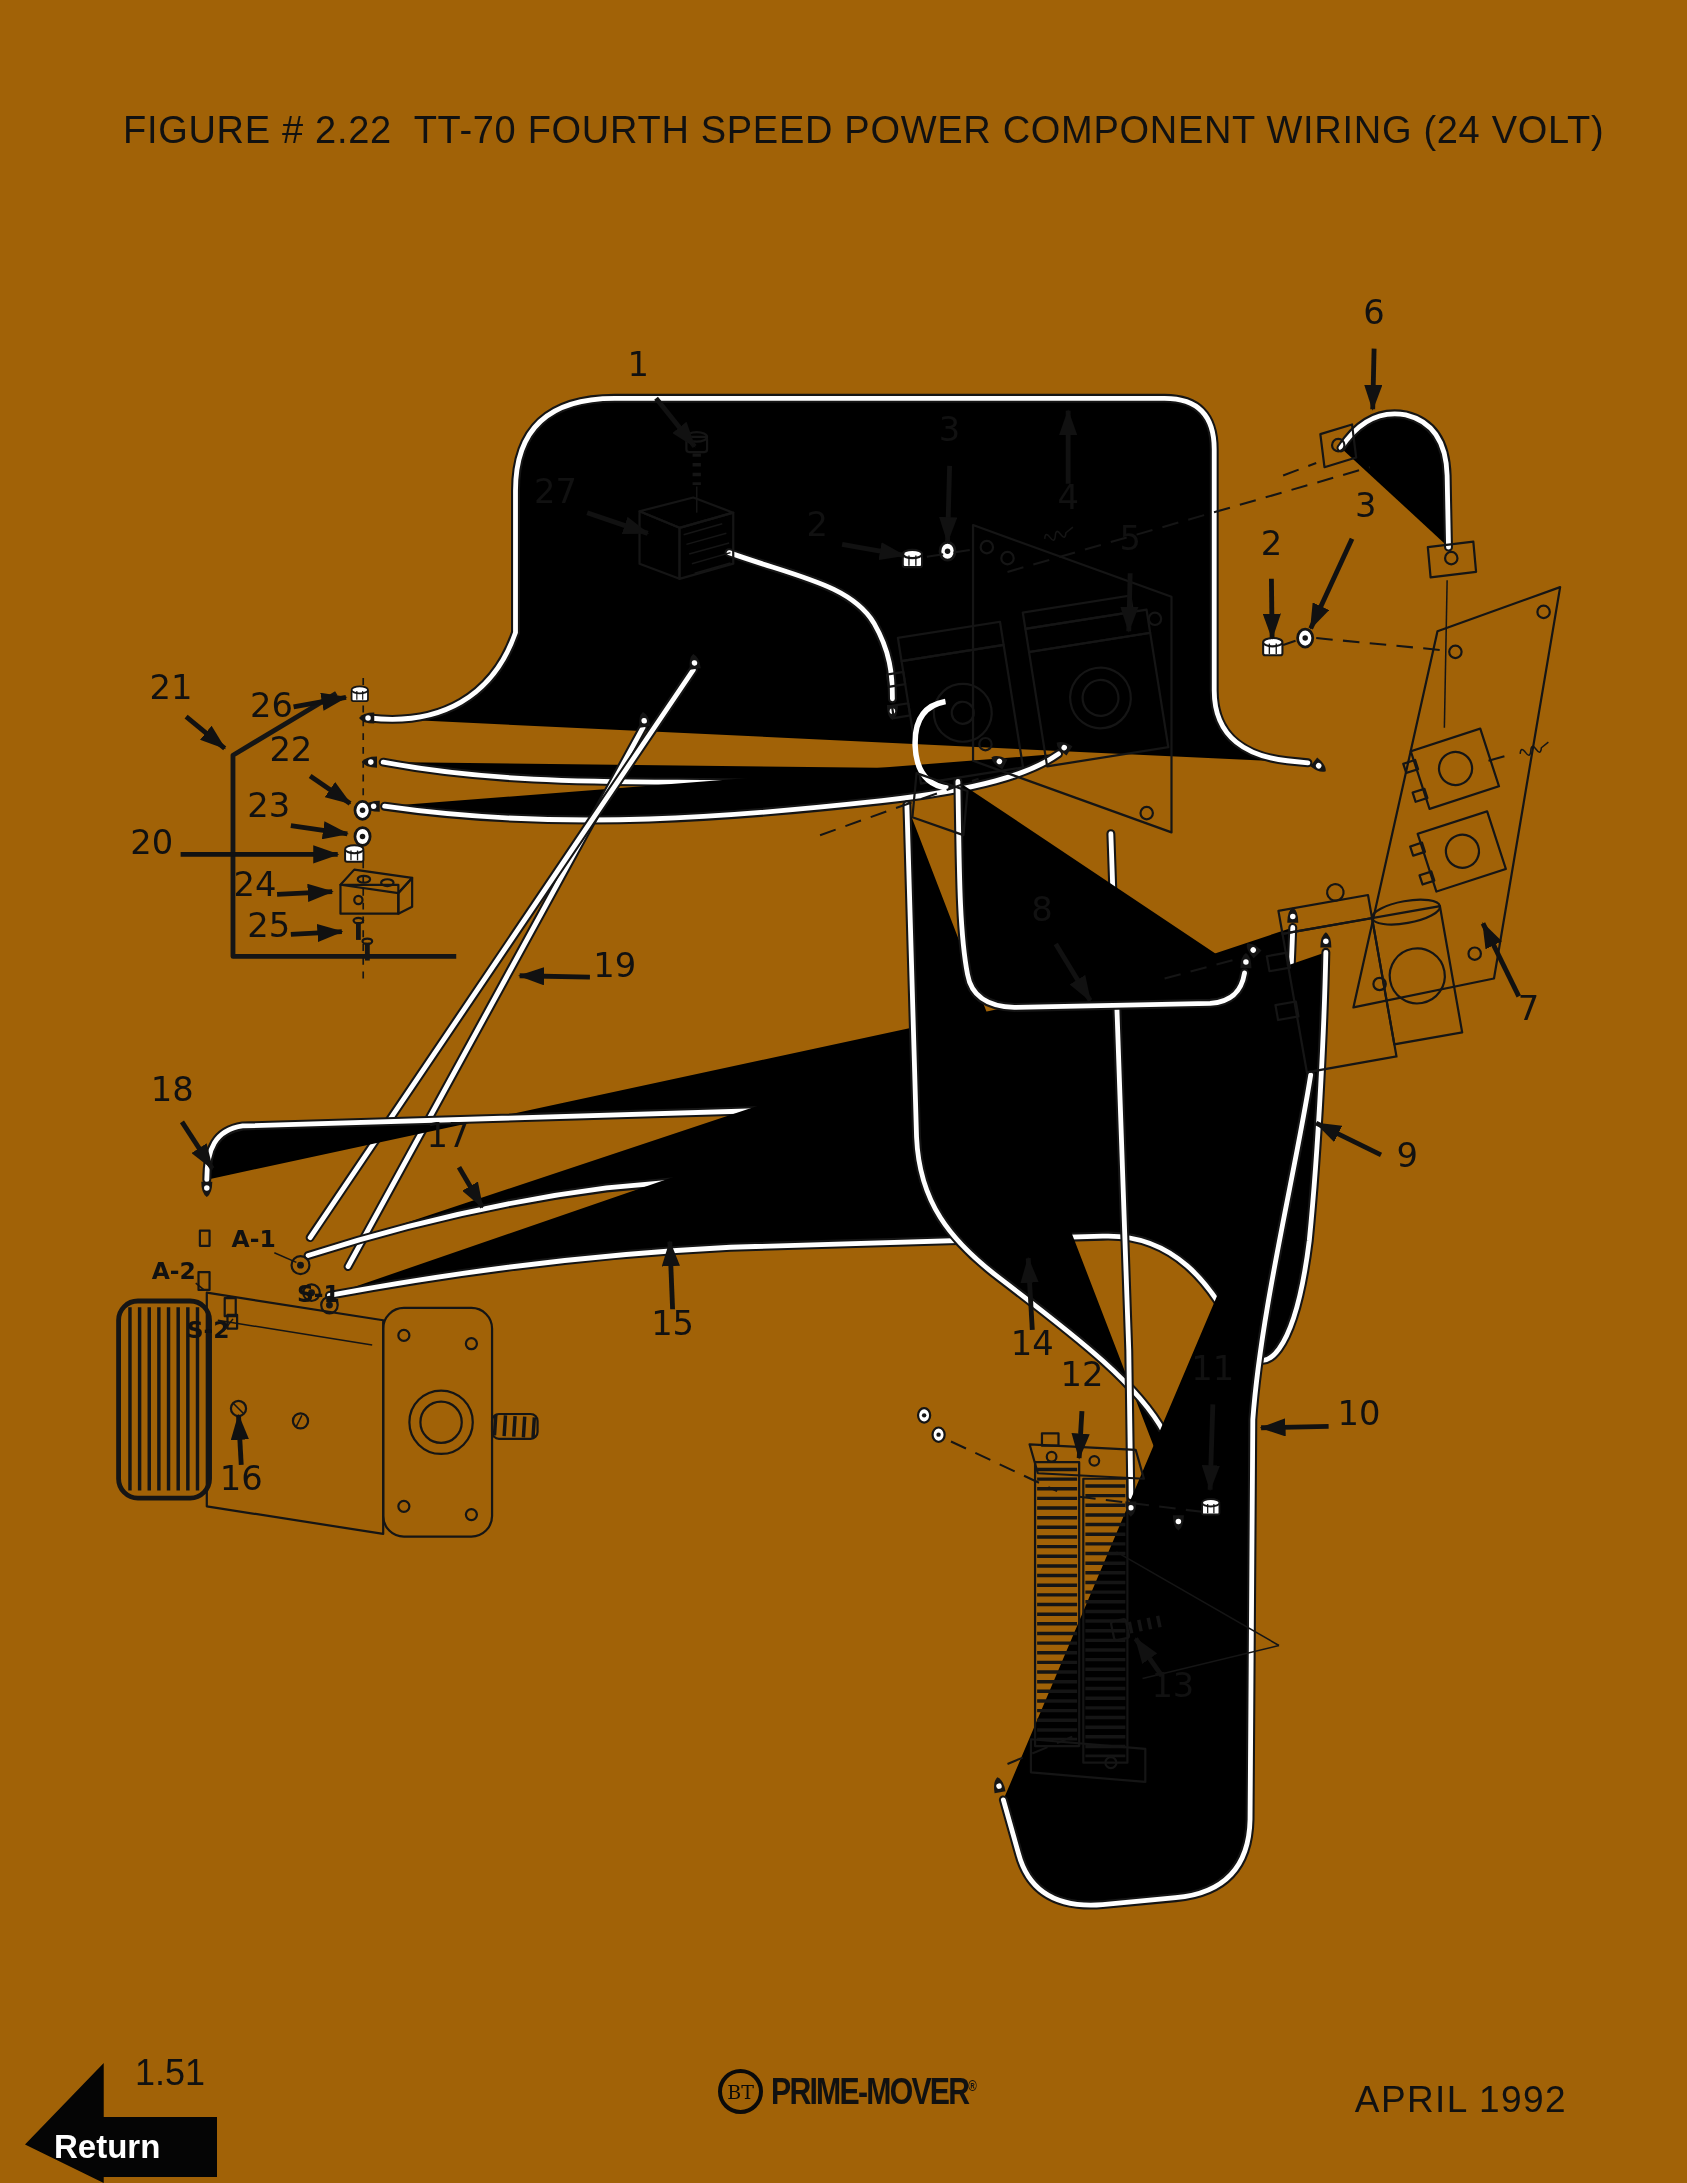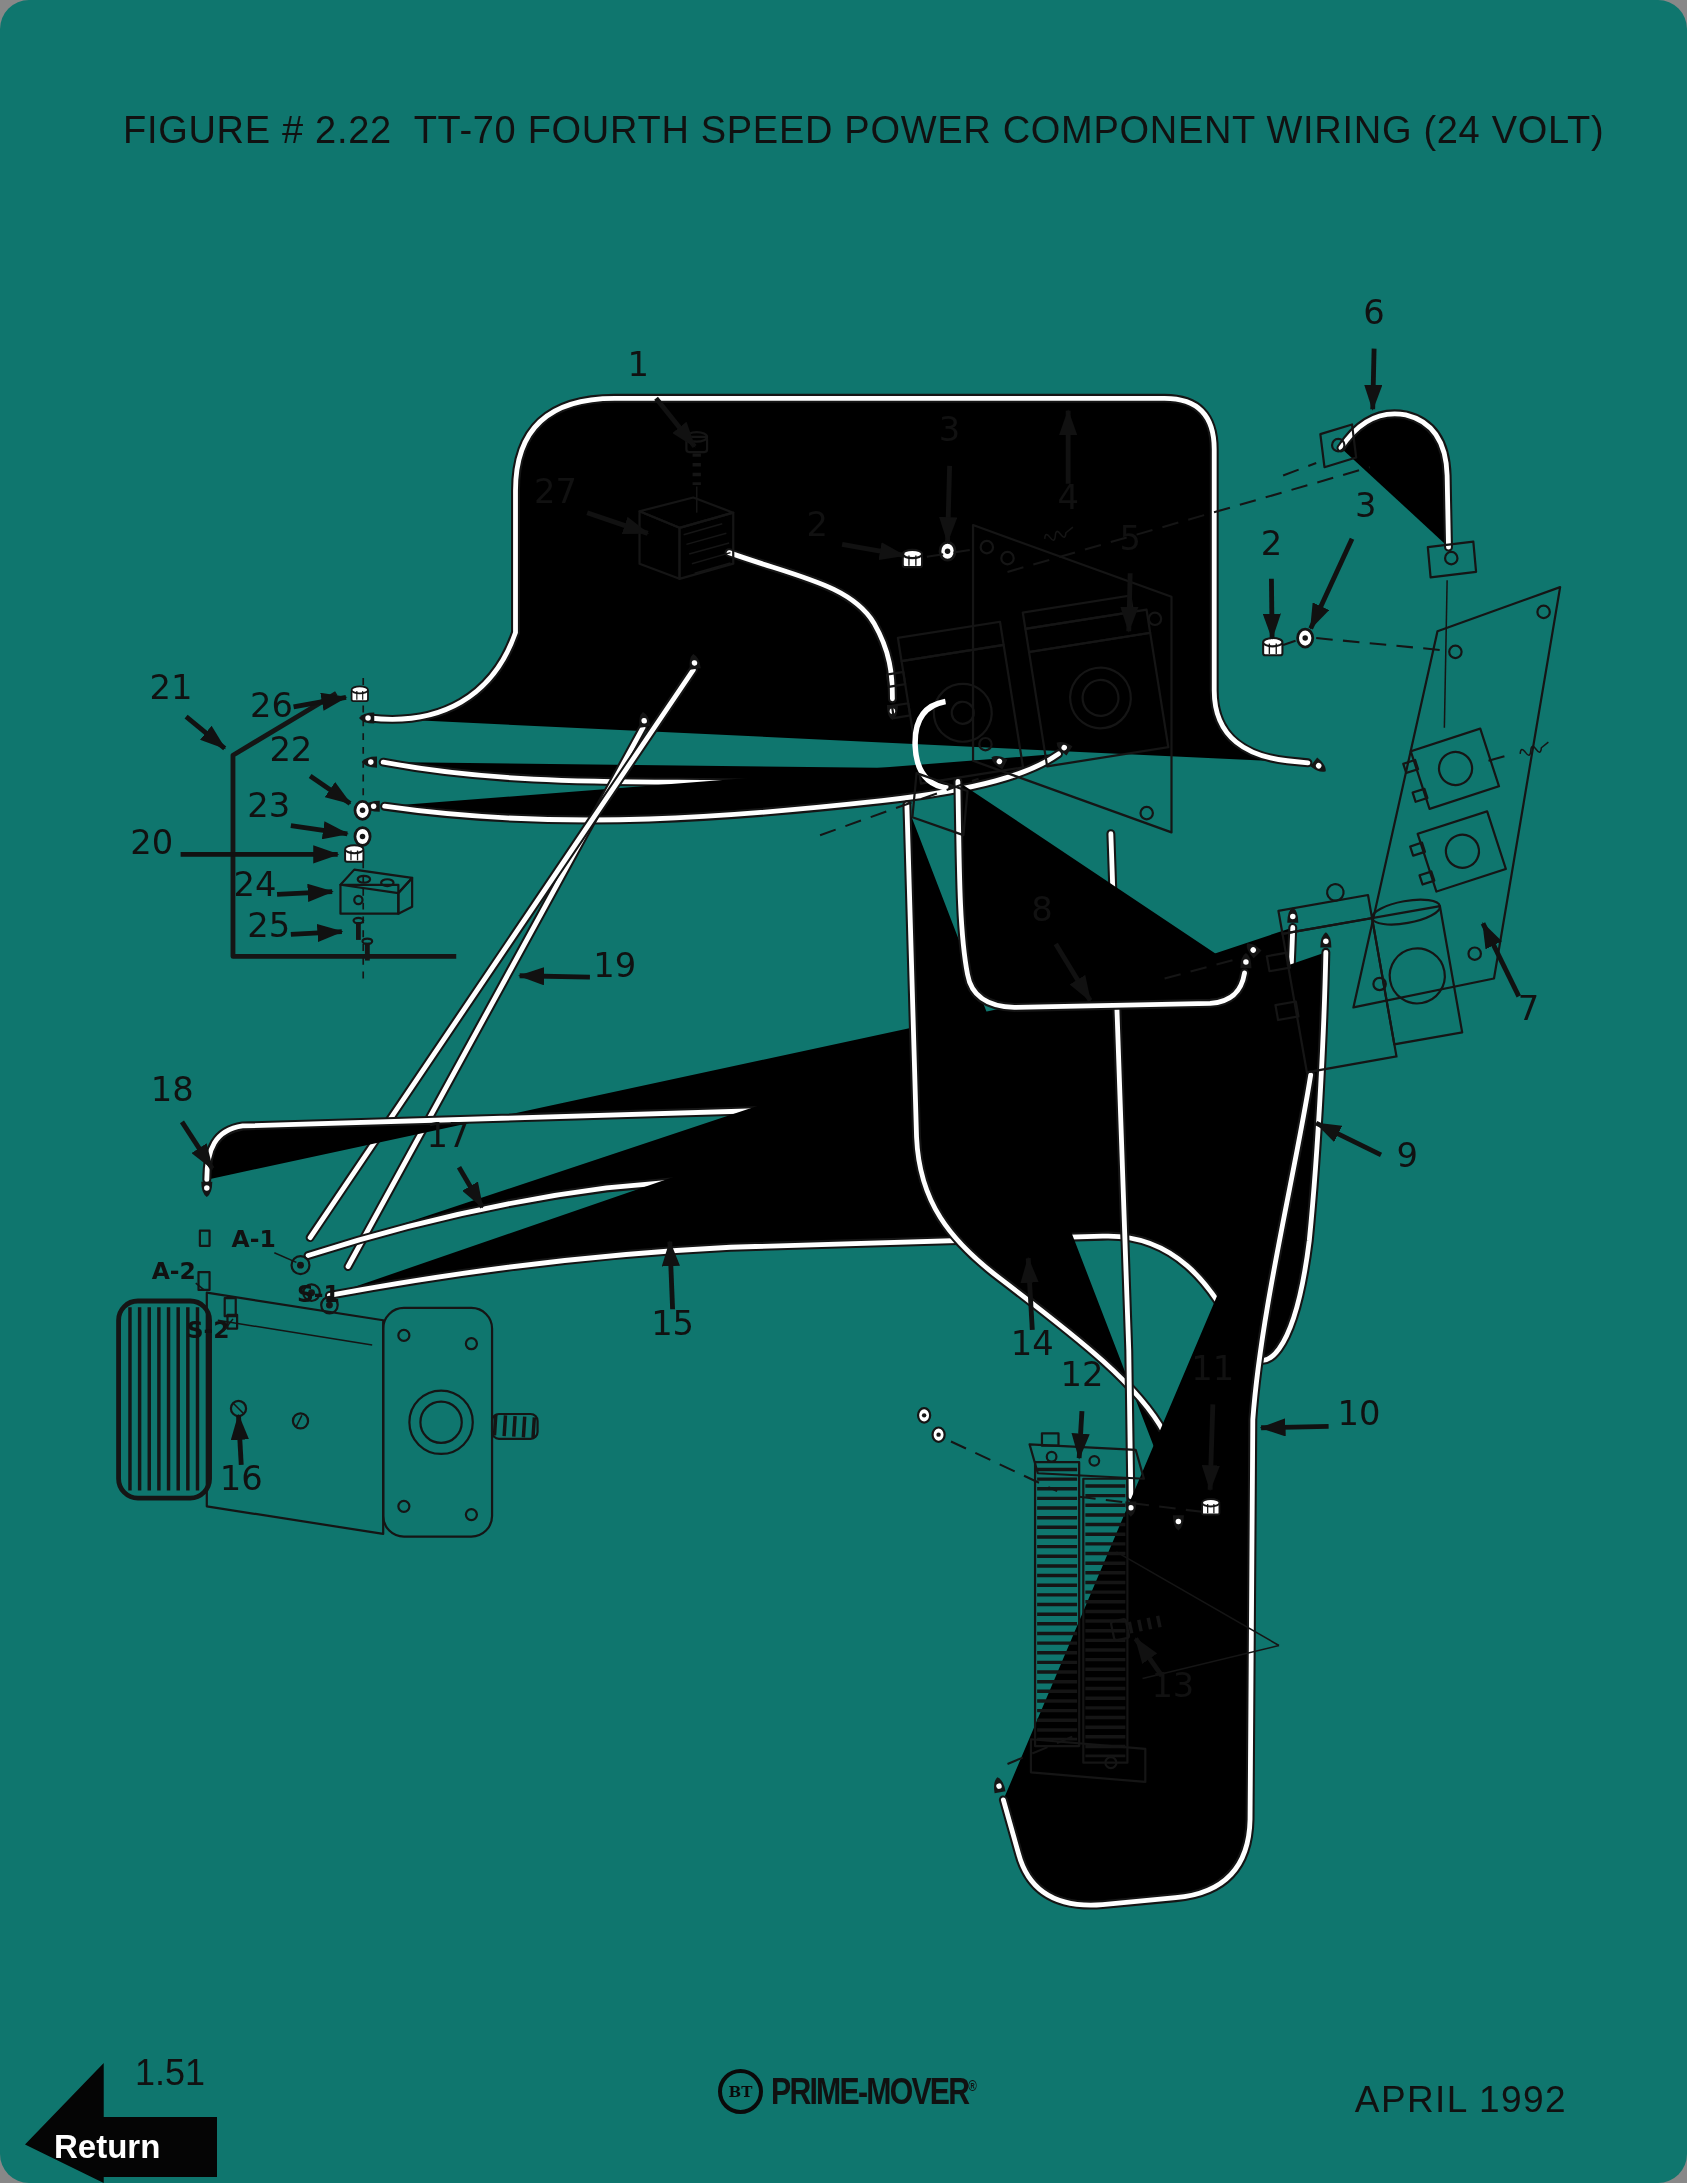--- a/index.html
+++ b/index.html
@@ -1,17 +1,17 @@
 <!DOCTYPE html>
 <html style="font-size:11px"><head>
 <meta charset="utf-8">
 <style>
   html,body{margin:0;padding:0;background:#888;}
-  .page{position:relative;width:1687px;height:2183px;background:#0f766e;overflow:hidden;
-        font-family:"Liberation Sans",sans-serif;color:#111;border-radius:29px;}
+  .page{position:relative;width:1687px;height:2183px;background:#a16207;overflow:hidden;
+        font-family:"Liberation Sans",sans-serif;color:#111;}
   .figure-title{position:absolute;left:123px;top:109px;font-size:38px;letter-spacing:0.7px;
         font-weight:400;color:#111;white-space:pre;}
   svg.diagram{position:absolute;left:0;top:0;}
   
   .ln{stroke:#151515;fill:none;stroke-width:3.2px;stroke-linecap:round;stroke-linejoin:round;}
   .fat{stroke:#151515;fill:none;stroke-width:7px;stroke-linejoin:round;}
   .fill{fill:#151515;stroke:none;}
   .wo{stroke:#151515;fill:none;stroke-width:13px;stroke-linecap:round;}
   .wi{stroke:#ffffff;fill:none;stroke-width:7px;stroke-linecap:round;}
   .dash{stroke:#151515;fill:none;stroke-width:3px;stroke-dasharray:24 15;}
@@ -20,21 +20,21 @@
   .stripe{stroke:#151515;fill:none;stroke-dasharray:5 9;}
   .callout-text{font-family:"DejaVu Sans",sans-serif;font-size:49px;fill:#111;}
   .term-text{font-family:"DejaVu Sans",sans-serif;font-size:34px;font-weight:bold;fill:#111;}
   .arrow{stroke:#111;stroke-width:7px;}
   
   .page-number{position:absolute;left:135px;top:2052px;font-size:36px;}
   .print-date{position:absolute;right:120px;top:2079px;font-size:37px;letter-spacing:1.4px;}
   .brand{position:absolute;left:718px;top:2069px;display:flex;align-items:center;gap:8.3px;}
   .brand-circle{width:37px;height:37px;border:4.1px solid #0a0a0a;border-radius:50%;
         display:flex;align-items:center;justify-content:center;
-        font-family:"DejaVu Serif",serif;font-weight:bold;font-size:15px;color:#0a0a0a;}
+        font-family:"DejaVu Serif",serif;font-weight:normal;font-size:19px;color:#0a0a0a;}
   .brand-name{font-size:36px;font-weight:bold;letter-spacing:-2.1px;transform:scaleX(.84);
         transform-origin:left center;white-space:nowrap;}
   .brand-reg{font-size:13.8px;vertical-align:super;}
   .return-btn{position:absolute;left:25px;top:2063px;width:192px;height:120px;background:#050505;
         clip-path:polygon(41% 0%,41% 45%,100% 45%,100% 95%,41% 95%,41% 100%,0% 68%);
         cursor:pointer;border:none;}
   .return-label{position:absolute;left:54px;top:2128px;color:#fff;font-size:33px;font-weight:bold;
         font-family:"Liberation Sans",sans-serif;}
 </style>
 </head>

